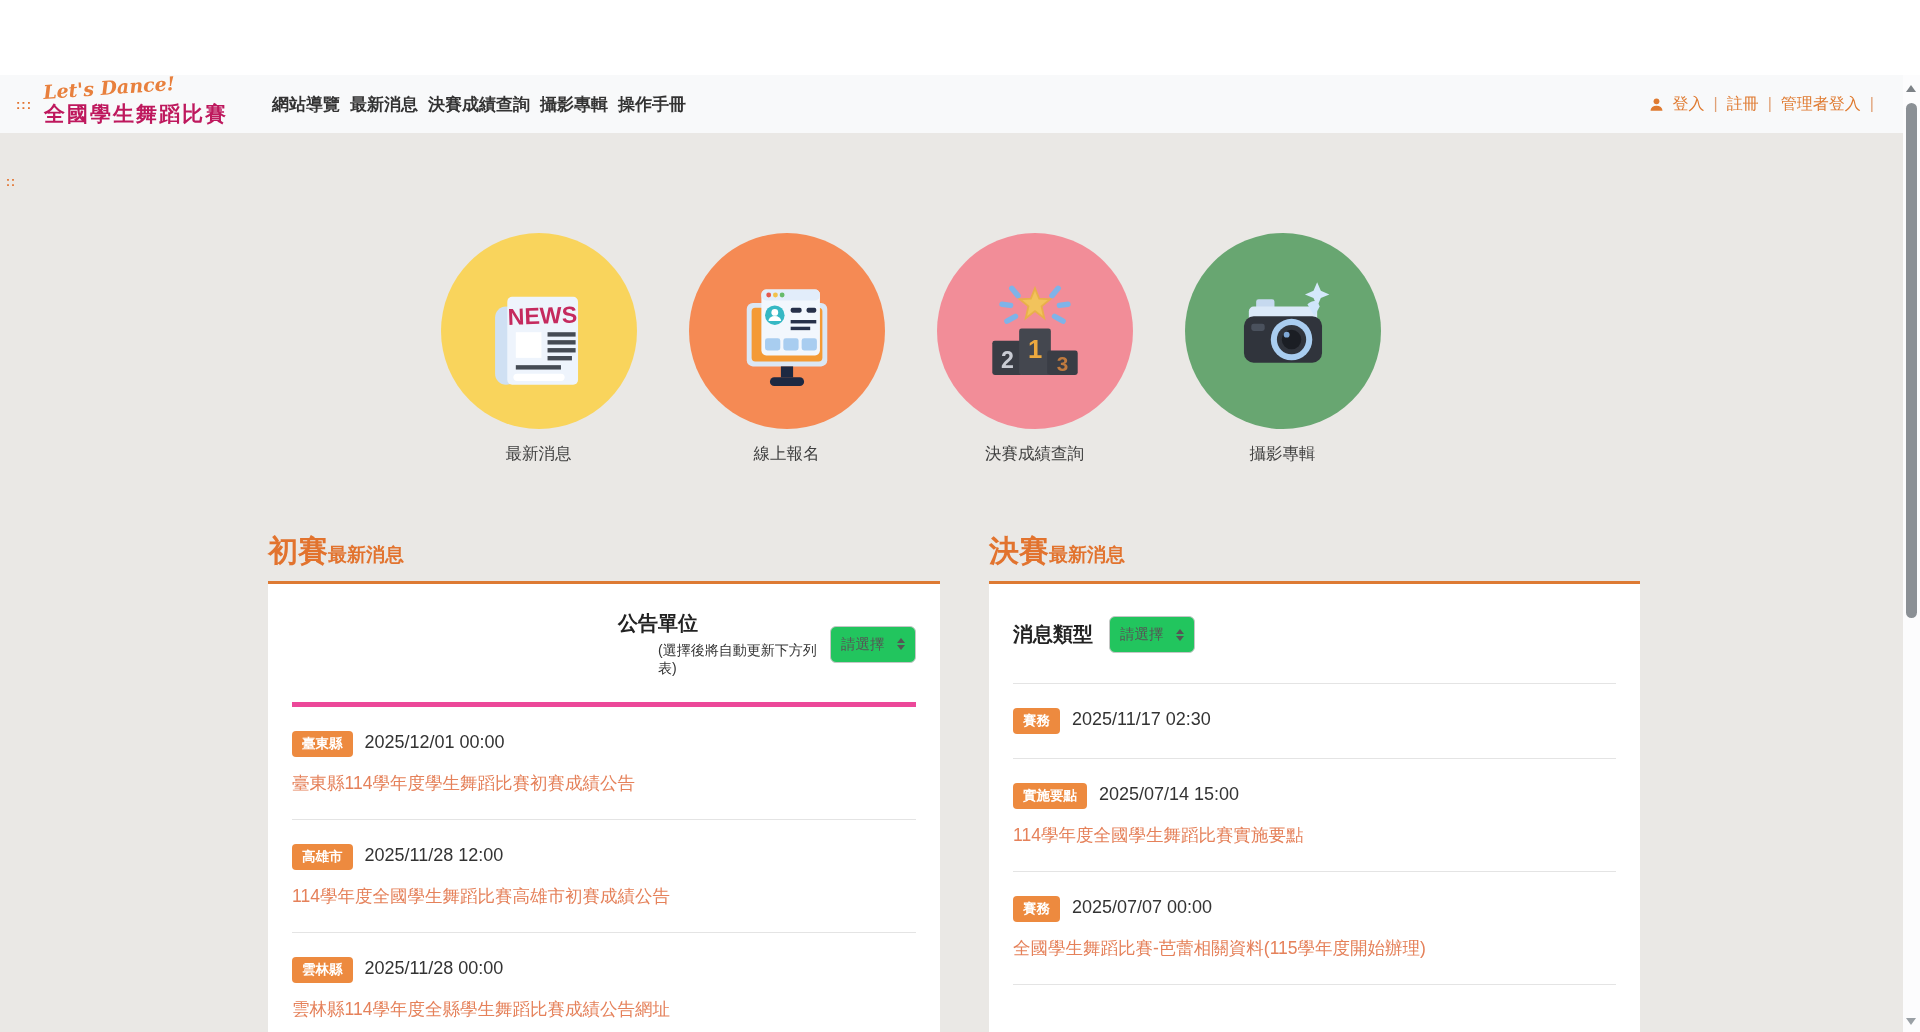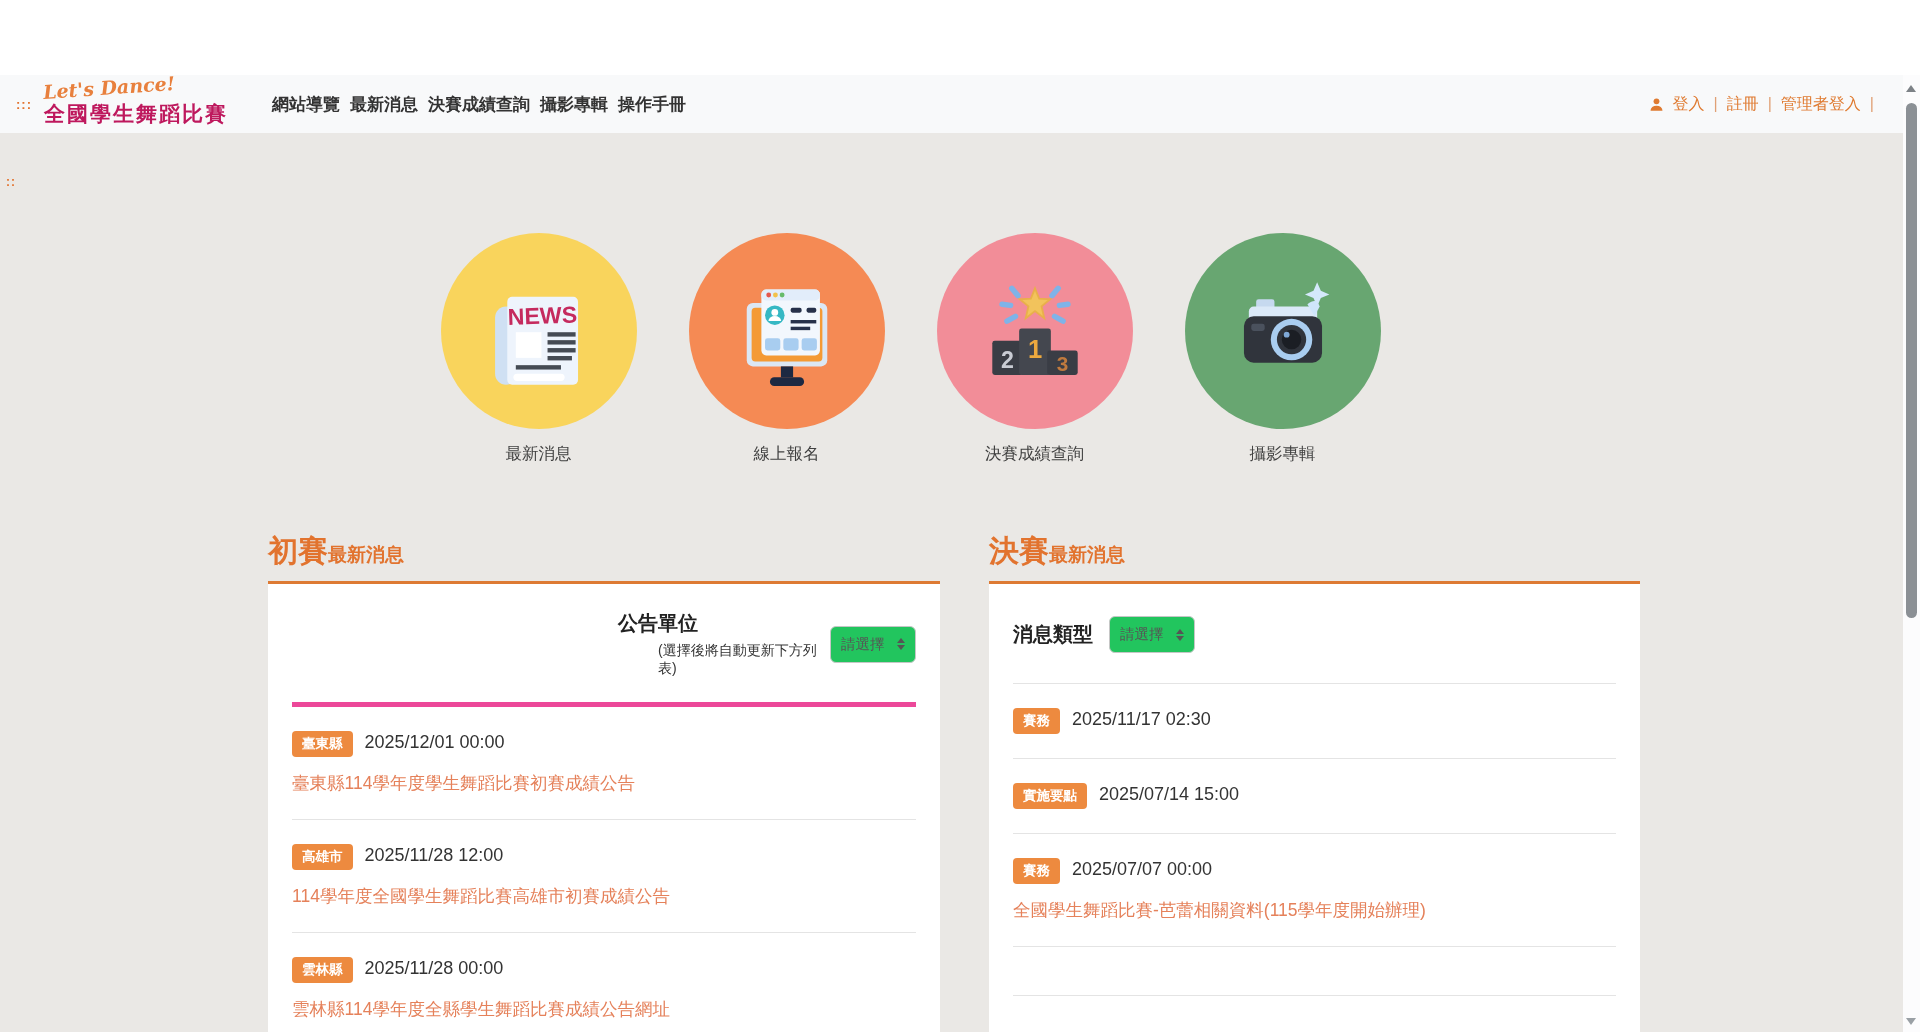--- a/index.html
+++ b/index.html
@@ -260,20 +260,21 @@
                 <span class="tri-down"></span>
               </span>
           </div>
         </div>
 
         <div class="item">
           <div><span class="badge">賽務</span><span class="date">2025/11/17 02:30</span></div>
         </div>
         <div class="item">
           <div><span class="badge">實施要點</span><span class="date">2025/07/14 15:00</span></div>
+          <a class="item-title">114學年度全國學生舞蹈比賽實施要點</a>
         </div>
         <div class="item">
           <div><span class="badge">賽務</span><span class="date">2025/07/07 00:00</span></div>
           <a class="item-title">全國學生舞蹈比賽-芭蕾相關資料(115學年度開始辦理)</a>
         </div>
         <div class="item">
           
           
         </div>
       </div>

